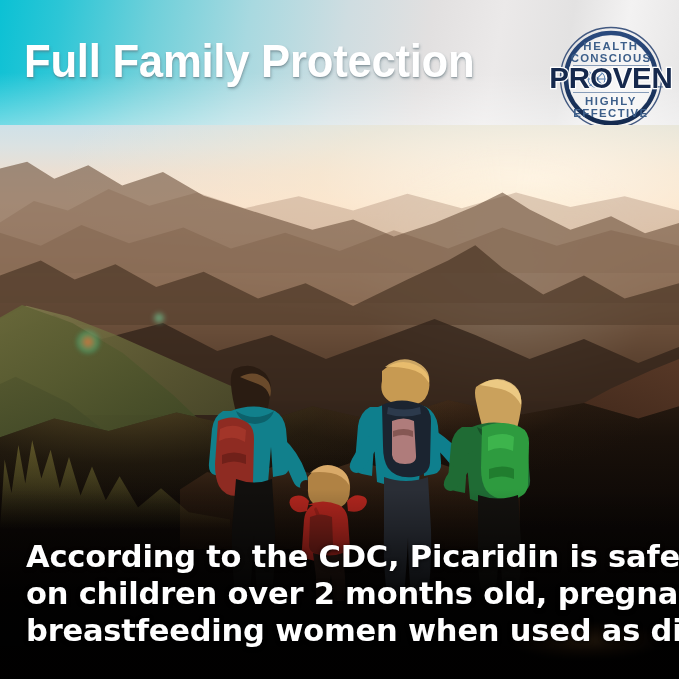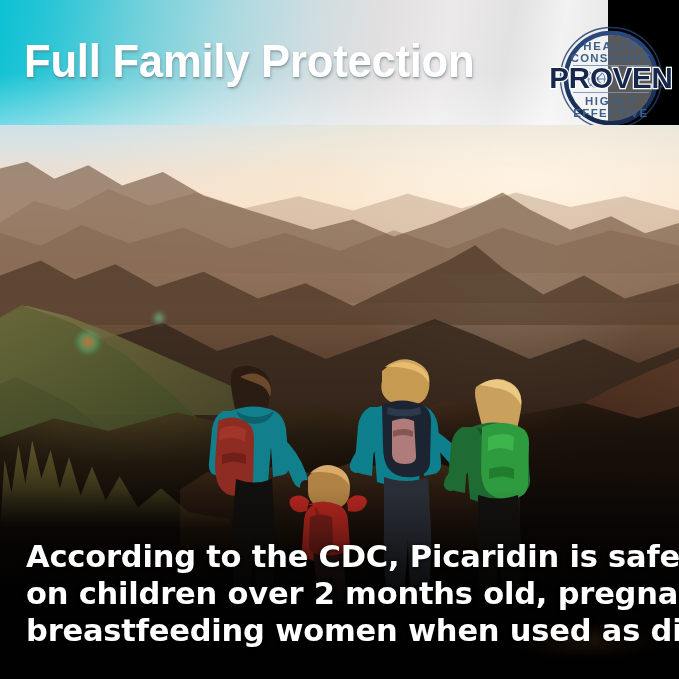--- a/index.html
+++ b/index.html
@@ -4,21 +4,21 @@
 <style>
   html,body{margin:0;padding:0;background:#000;}
   body{font-family:"Liberation Sans","DejaVu Sans",sans-serif;}
 
   #ad{
     position:relative;width:679px;height:679px;overflow:hidden;background:#000;
   }
 
   
   .header-band{
-    position:absolute;left:0;top:0;width:608px;height:132px;
+    position:absolute;left:0;top:0;width:679px;height:132px;
     background:
       linear-gradient(to bottom, rgba(255,255,255,0) 55%, rgba(255,255,255,.45) 100%),
       linear-gradient(100deg,#0bc1d4 0%, #2dc6d6 9%, #6fd0da 22%, #a8d9e0 36%,
                       #cfdde1 50%, #e2e0e0 62%, #ebe9e9 72%, #e3e2e2 82%,
                       #f3f2f2 90%, #e6e5e5 100%);
   }
   .header-title{
     position:absolute;left:24px;top:33px;
     font-family:"Liberation Sans Narrow","Liberation Sans",sans-serif;
     font-weight:700;font-size:47px;letter-spacing:-.3px;

